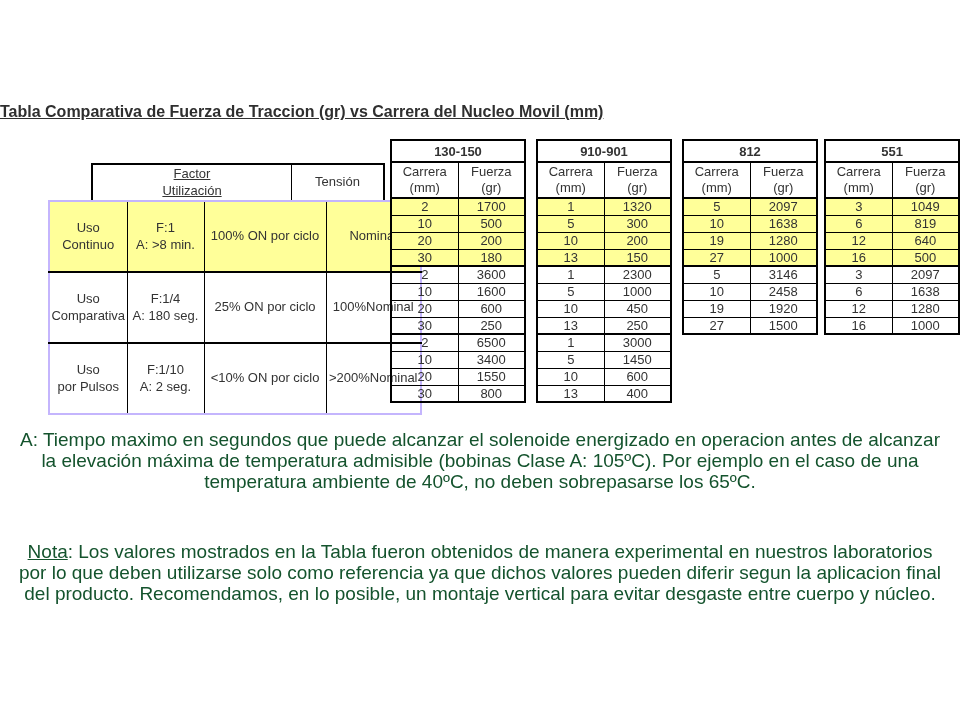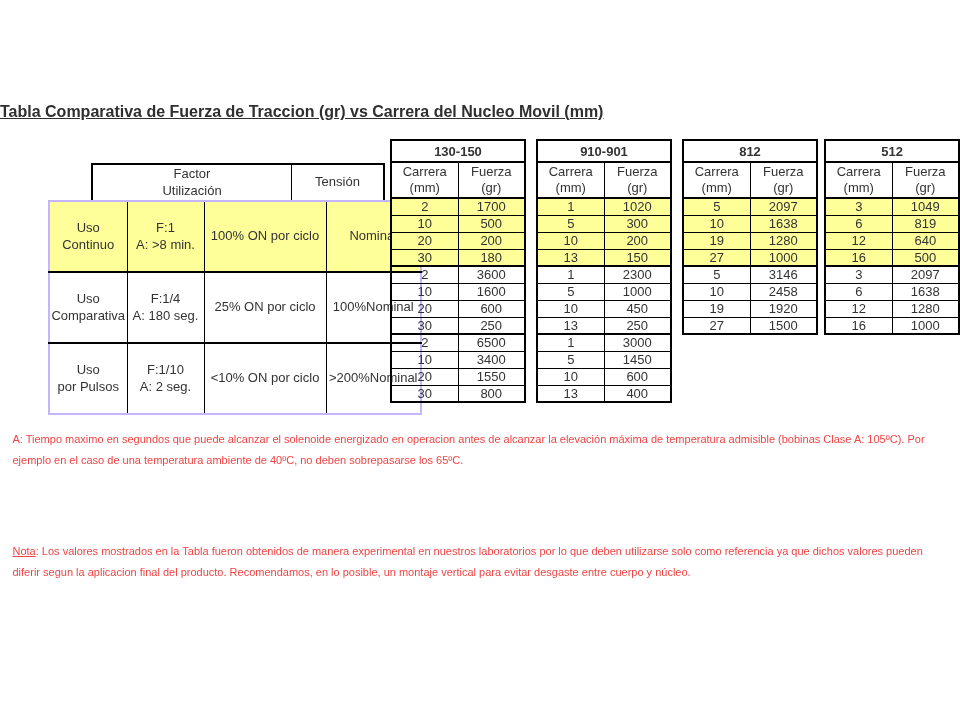--- a/index.html
+++ b/index.html
@@ -22,21 +22,21 @@
   
   .left-block { width:372px; margin-top:24px; flex:0 0 372px; }
   .left-head {
     display:flex; margin-left:78px; width:294px; height:37px;
     border:2px solid #000; border-bottom:none;
   }
   .left-head .hcell {
     display:flex; flex-direction:column; justify-content:center;
     text-align:center; font-size:13px; line-height:1.25;
   }
-  .left-head .factor-hcell { width:199px; border-right:1px solid #000; }
+  .left-head .factor-hcell { width:199px; border-right:1px solid #000;text-decoration:underline; }
   .left-head .tension-hcell { flex:1;justify-content:center; }
 
   .usage-table { border-collapse:collapse; table-layout:fixed; width:372px; border:2px solid #c4b5fd;margin-left:35px; }
   .usage-table td {
     border:1px solid #000; text-align:center; vertical-align:middle;
     font-size:13px; line-height:1.3; height:71px; padding:0 1px;
   }
   .usage-table tr.sec td { border-top:2px solid #000; }
   tr.hl td { background:#FFFF99; }
 
@@ -54,21 +54,21 @@
   .model-table thead th {
     height:36px; font-size:13px; font-weight:normal; line-height:1.25;
     border:1px solid #000; border-bottom:2px solid #000;
   }
   .model-table tbody td { height:17px; font-size:13px; border:1px solid #000; }
   .model-table tbody tr.sec td { border-top:2px solid #000; }
 
   
   .note {
     position:absolute; left:50%; transform:translateX(-50%);
-    width:935px; text-align:left; font-size:11px; line-height:21px; color:#ef4444;
+    width:935px; text-align:center; font-size:19px; line-height:21px; color:#14532d;
   }
   .note-a { top:429px; }
   .note-nota { top:541px; }
   .nota-label { text-decoration:underline; }
 </style>
 </head>
 <body>
 
 <div id="slide">
 
@@ -194,21 +194,21 @@
           <td colspan="2">910-901</td>
         </tr>
         <tr>
           <th><span>Carrera</span><br><span>(mm)</span></th>
           <th><span>Fuerza</span><br><span>(gr)</span></th>
         </tr>
       </thead>
       <tbody>
           <tr class="hl">
             <td>1</td>
-            <td>1020</td>
+            <td>1320</td>
           </tr>
           <tr class="hl">
             <td>5</td>
             <td>300</td>
           </tr>
           <tr class="hl">
             <td>10</td>
             <td>200</td>
           </tr>
           <tr class="hl">
@@ -300,21 +300,21 @@
         </tbody>
     </table>
 
     <table class="model-table last">
       <colgroup>
           <col style="width:67px">
           <col style="width:67px">
         </colgroup>
       <thead>
         <tr class="name-row">
-          <td colspan="2">512</td>
+          <td colspan="2">551</td>
         </tr>
         <tr>
           <th><span>Carrera</span><br><span>(mm)</span></th>
           <th><span>Fuerza</span><br><span>(gr)</span></th>
         </tr>
       </thead>
       <tbody>
           <tr class="hl">
             <td>3</td>
             <td>1049</td>

